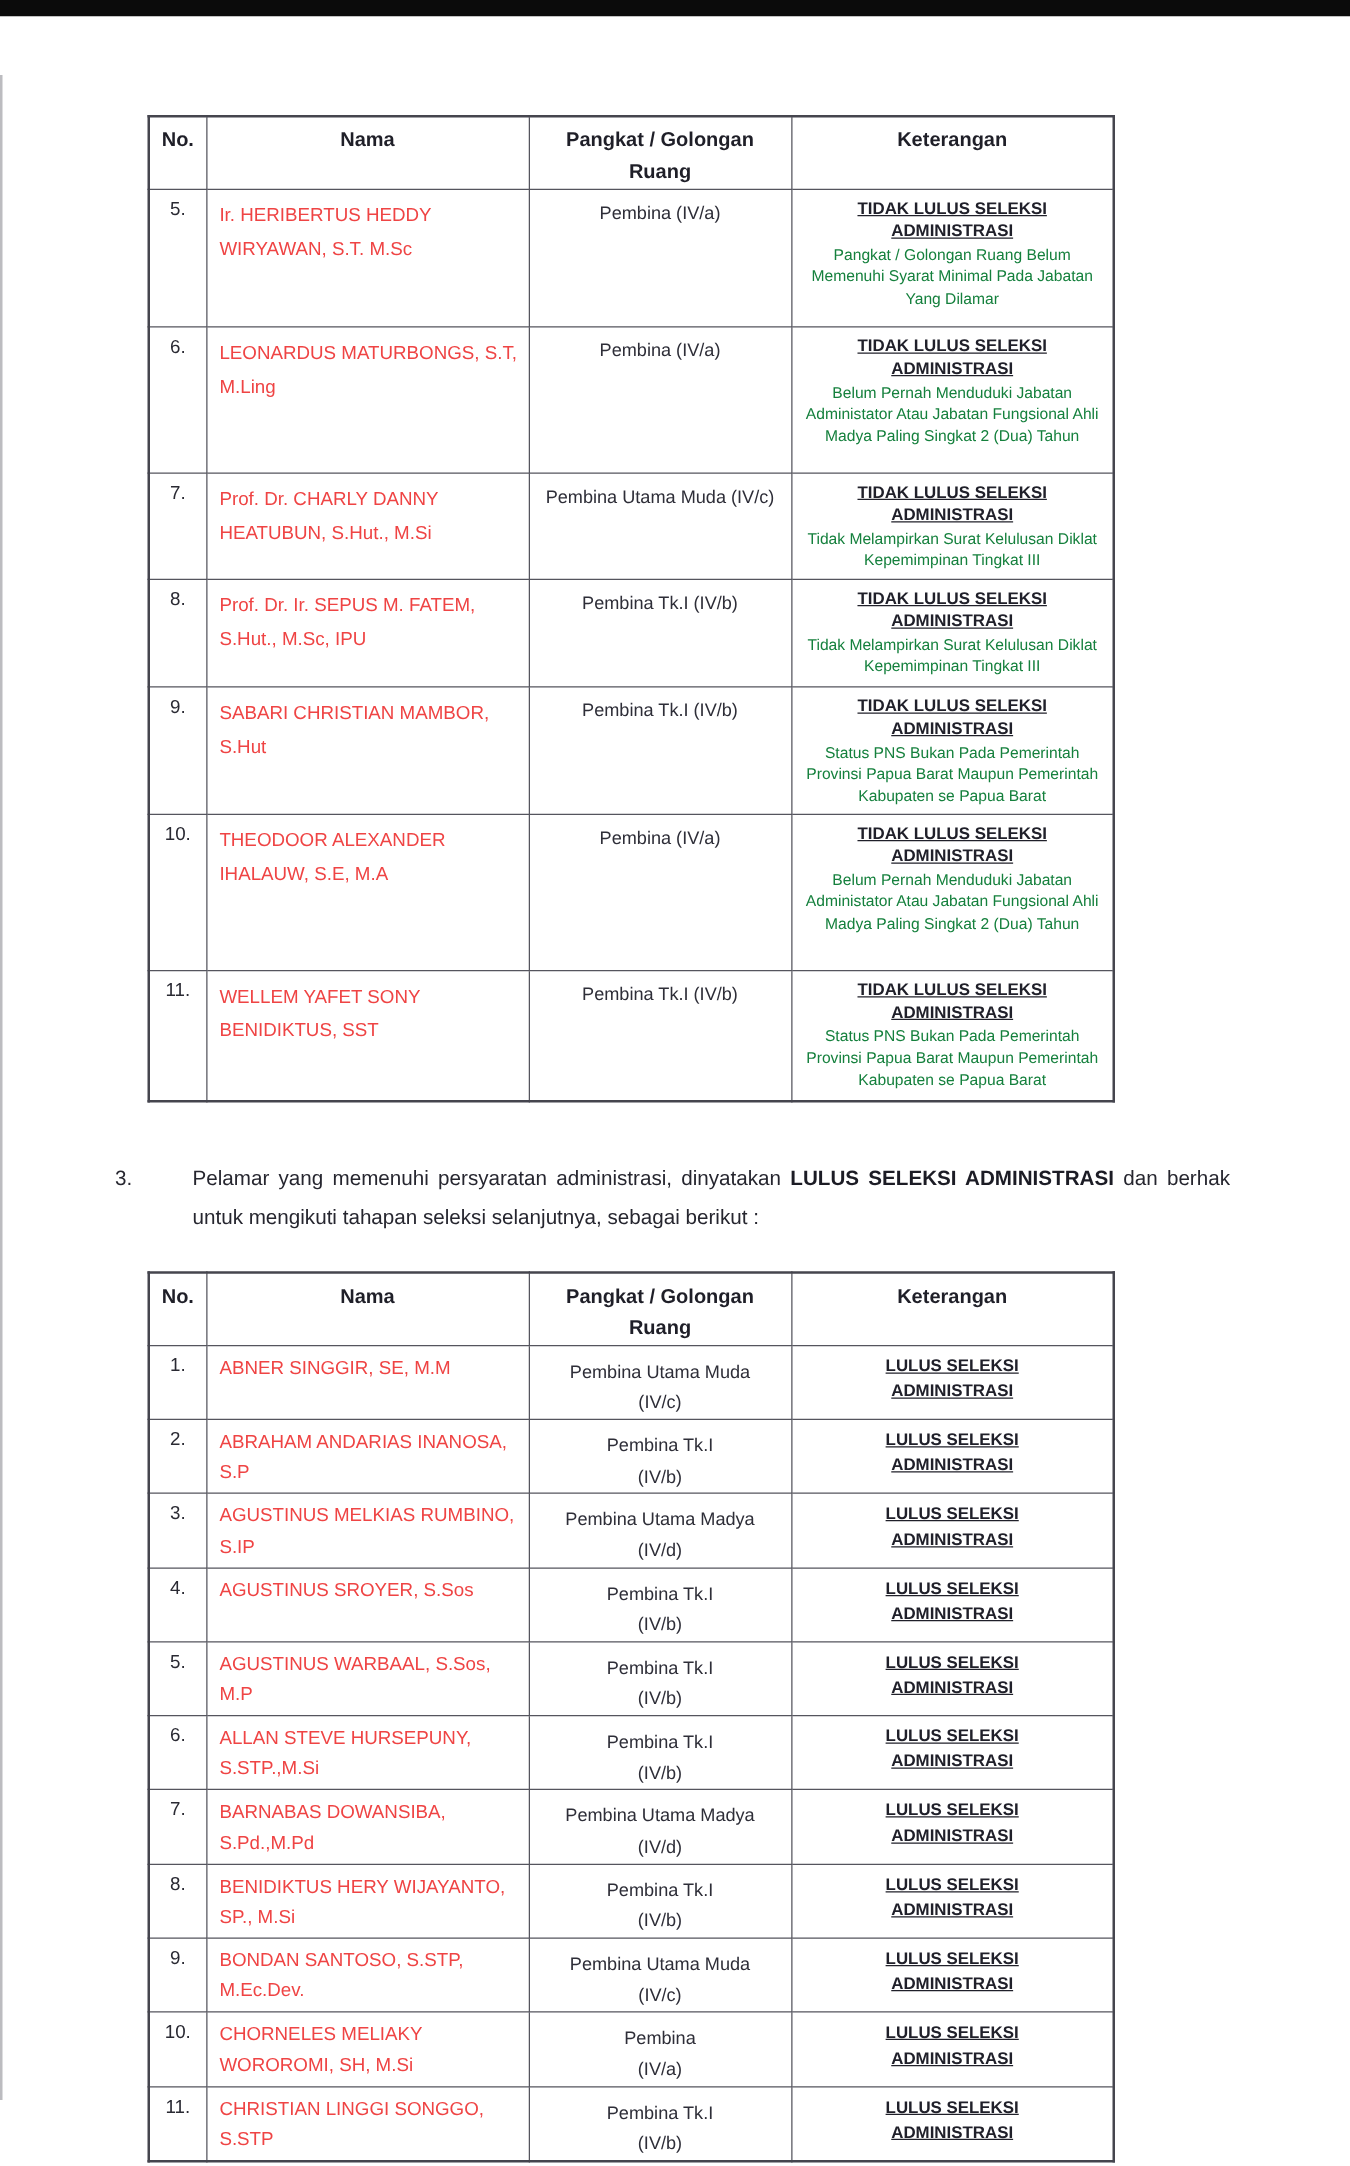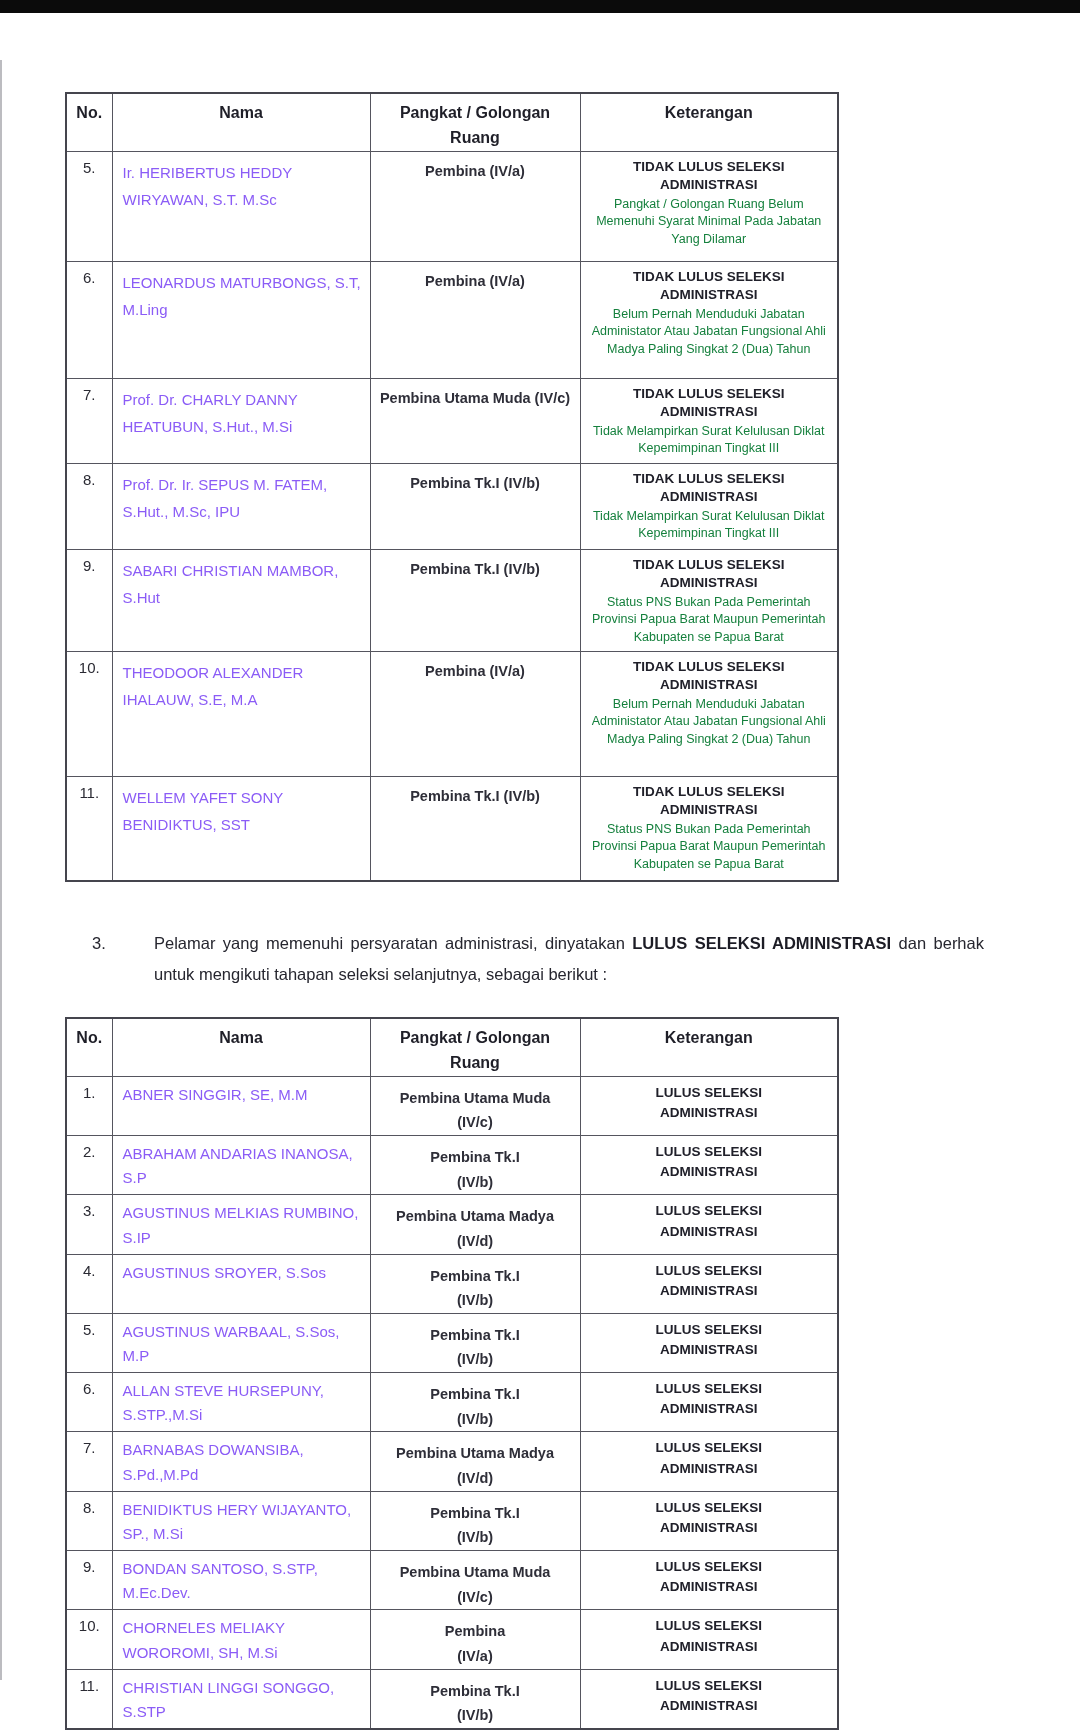--- a/index.html
+++ b/index.html
@@ -12,21 +12,21 @@
     overflow:hidden;
   }
   .top-bar { position:absolute; left:0; top:0; width:1080px; height:13px; background:#0b0b0b; }
   .scan-edge { position:absolute; left:0; top:60px; width:2px; height:1620px; background:#bcbcc0; }
   .page { position:absolute; left:0; top:13px; width:1080px; }
 
   table.doc-table {
     border-collapse:collapse;
     table-layout:fixed;
     width:772px;
-    margin-left:65px;
+    margin-left:118px;
     border:2px solid #45454e;
   }
   .doc-table th, .doc-table td {
     border:1.5px solid #55555e;
     vertical-align:top;
     overflow:hidden;
   }
   .doc-table th {
     font-size:16px;
     font-weight:bold;
@@ -54,29 +54,29 @@
   .t2 { margin-top:28px; }
   .t2 thead tr { height:50px; }
   .t2 tbody tr { height:53px; }
 
   .c-no { text-align:center; font-size:15px; padding-top:7px; }
   .c-nama {
     font-size:15px;
     padding:7px 8px 0 10px;
     white-space:pre-line;
     line-height:1.8;
-    color:#8b5cf6;
+    color:#ef4444;
   }
   .t2 .c-nama { line-height:1.62; padding-top:6px; }
   .c-pangkat { text-align:center; font-size:14.5px; padding-top:7px; color:#2e2e38; }
   .t2 .c-pangkat { padding-top:9px; }
-  .pangkat-line { line-height:1.7;font-weight:bold; }
+  .pangkat-line { line-height:1.7; }
   .c-ket { text-align:center; padding:6px 8px 0 8px; }
   .status { font-size:13.5px; font-weight:bold; color:#20202a; }
-  .status-line { line-height:1.35; }
+  .status-line { text-decoration:underline; line-height:1.35; }
   .reason { font-size:12.5px; line-height:1.38; margin-top:2px; color:#15803d; }
   .t2 .status-line { line-height:1.5; }
 
   .para {
     display:flex;
     margin:46px 0 0 92px;
     width:892px;
     font-size:16.5px;
     line-height:1.85;
     color:#26262f;

